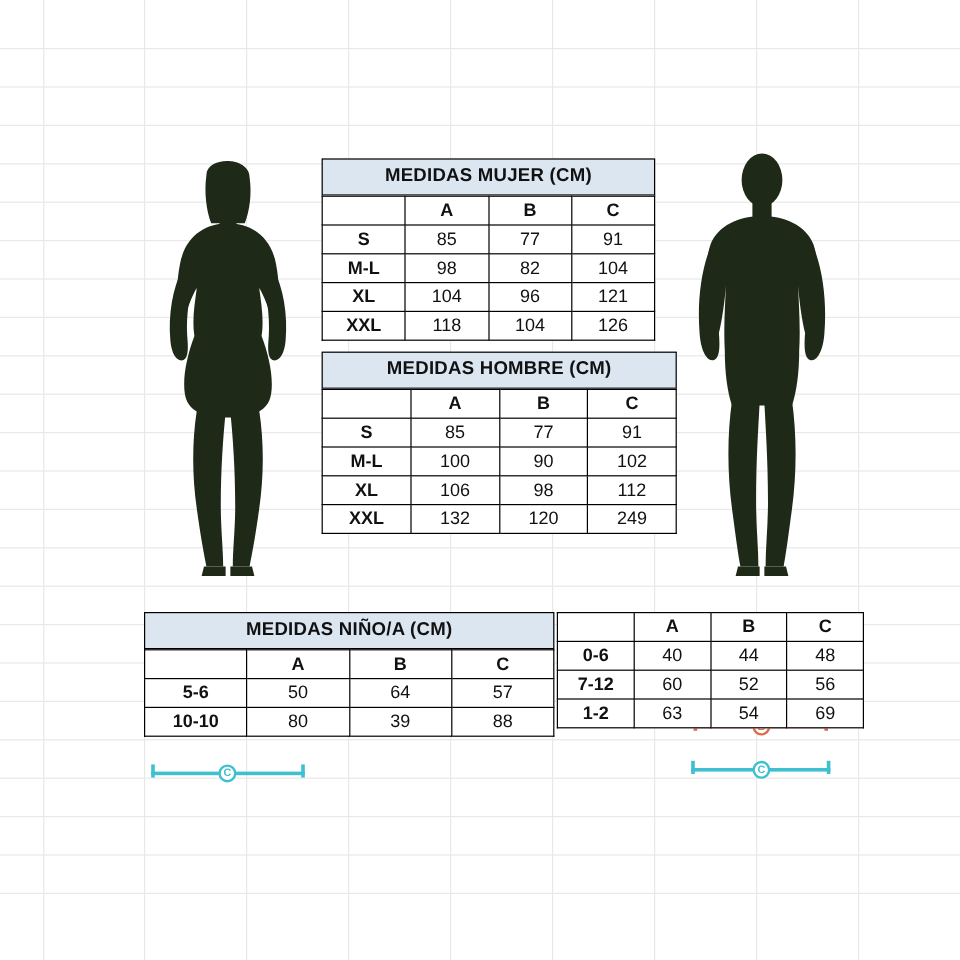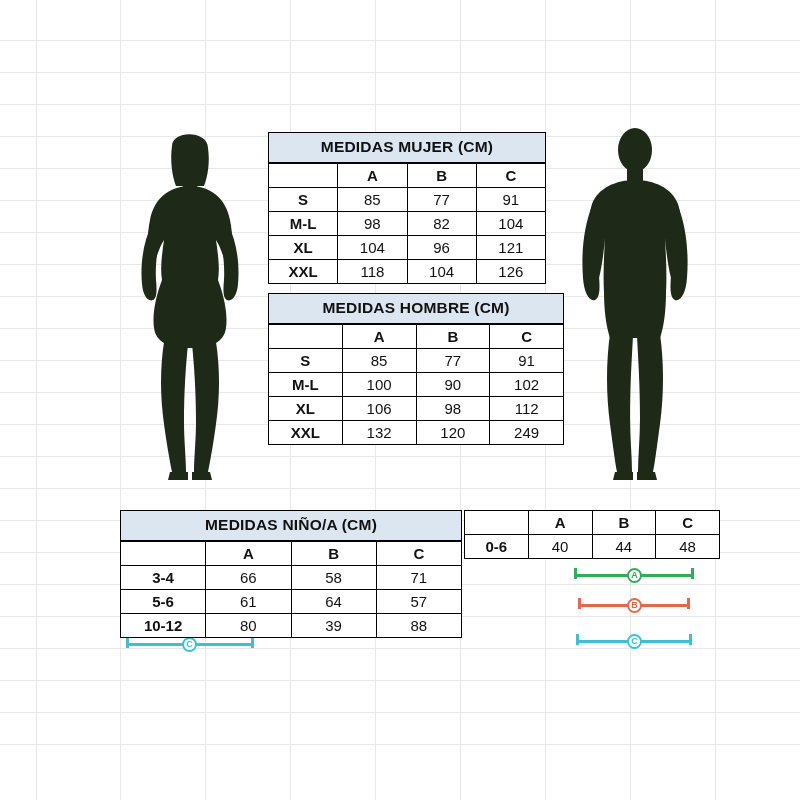--- a/index.html
+++ b/index.html
@@ -303,33 +303,27 @@
     <div class="tbl-title">MEDIDAS NIÑO/A (CM)</div>
     <table class="sz">
       <tbody>
           <tr class="hdr">
         <td class="corner-blank"></td>
         <th>A</th>
         <th>B</th>
         <th>C</th>
       </tr>
       <tr>
-        <td class="lbl">3-4</td>
-        <td>66</td>
-        <td>58</td>
-        <td>71</td>
-      </tr>
-      <tr>
         <td class="lbl">5-6</td>
-        <td>61</td>
+        <td>50</td>
         <td>64</td>
         <td>57</td>
       </tr>
       <tr>
-        <td class="lbl">10-12</td>
+        <td class="lbl">10-10</td>
         <td>80</td>
         <td>39</td>
         <td>88</td>
       </tr>
     </tbody>
       </table>
   </div>
 
   <div class="tbl-block" style="left:464px; top:510px; width:256px;">
     <table class="sz">
@@ -339,17 +333,29 @@
         <th>A</th>
         <th>B</th>
         <th>C</th>
       </tr>
       <tr>
         <td class="lbl">0-6</td>
         <td>40</td>
         <td>44</td>
         <td>48</td>
       </tr>
+      <tr>
+        <td class="lbl">7-12</td>
+        <td>60</td>
+        <td>52</td>
+        <td>56</td>
+      </tr>
+      <tr>
+        <td class="lbl">1-2</td>
+        <td>63</td>
+        <td>54</td>
+        <td>69</td>
+      </tr>
     </tbody>
       </table>
   </div>
 
 </div>
 
 </body></html>

